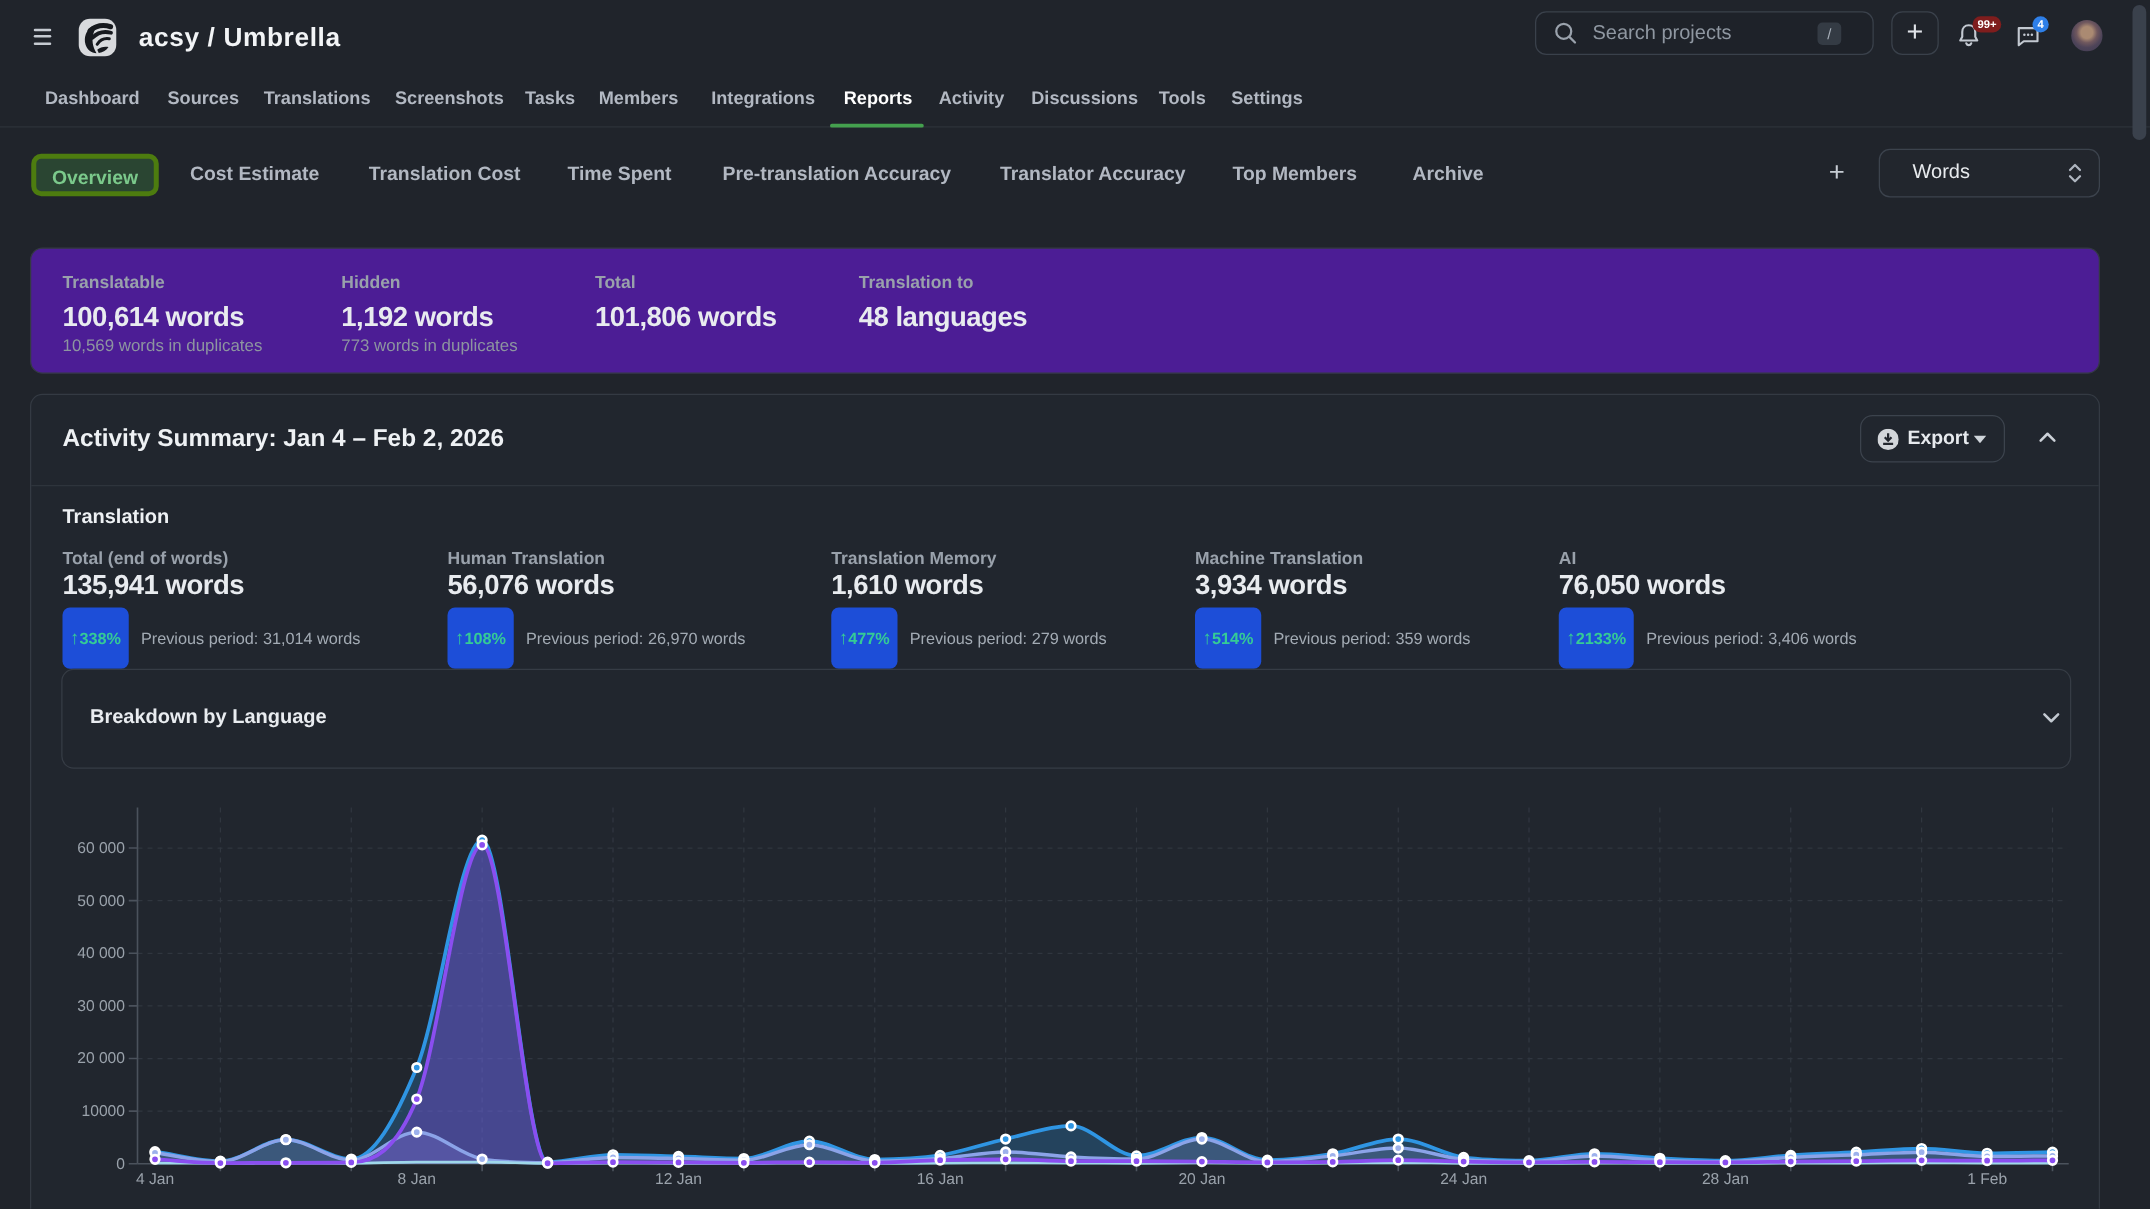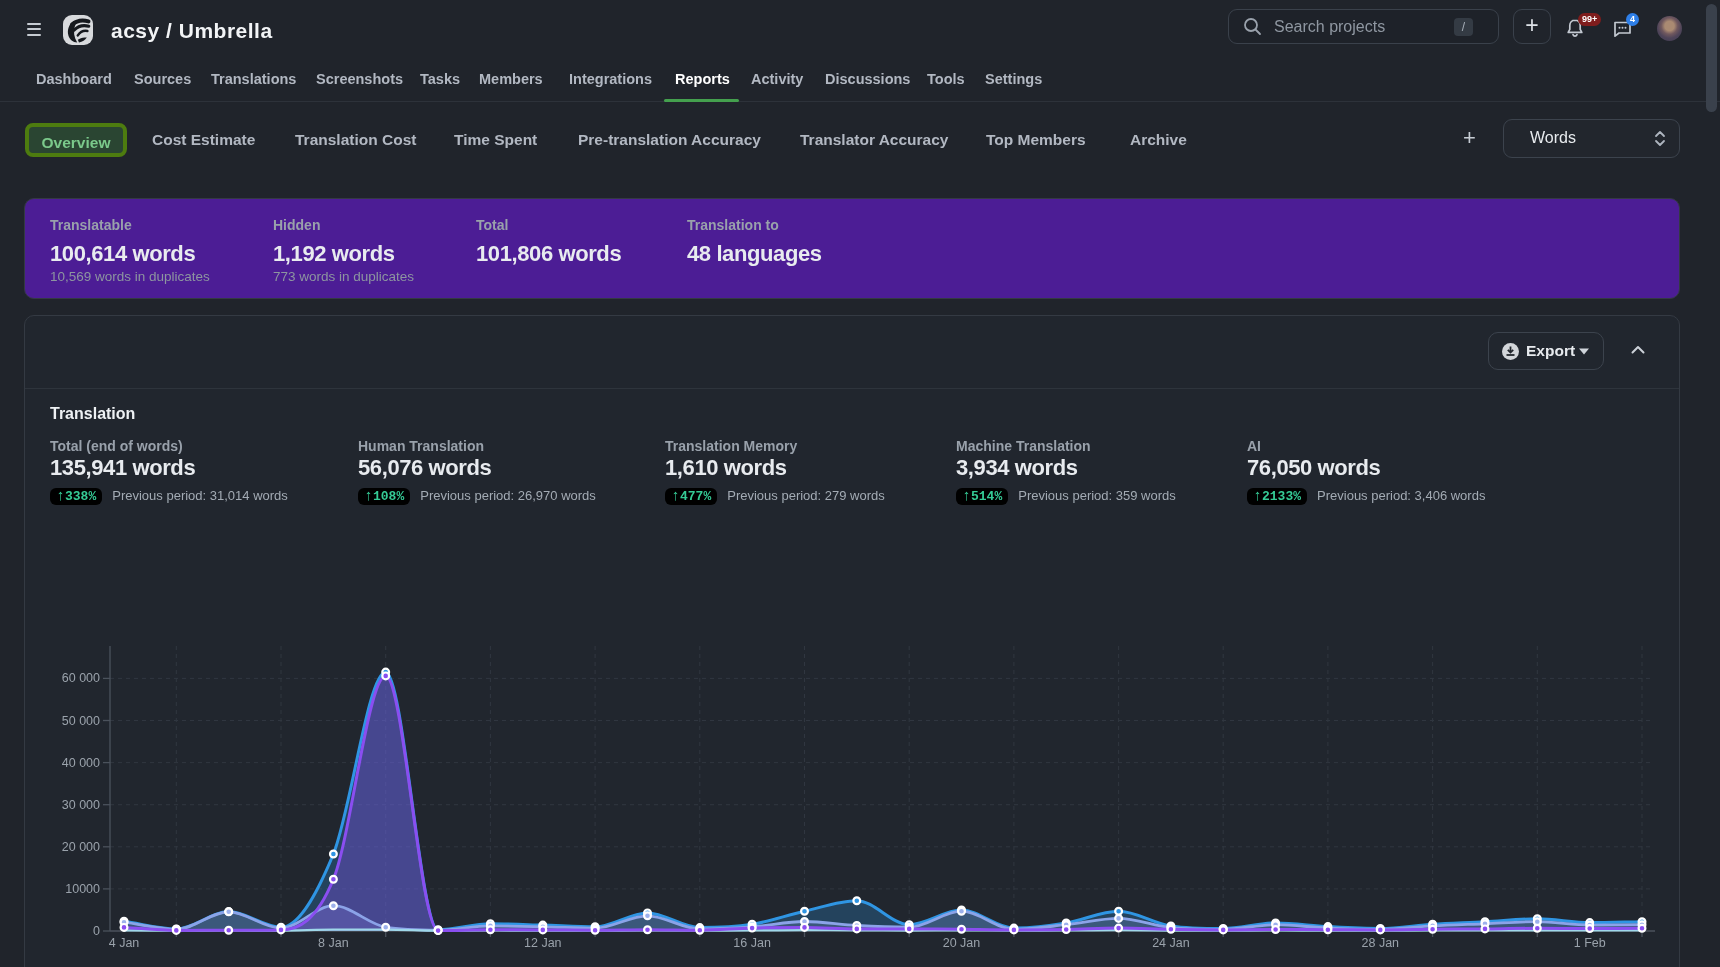--- a/index.html
+++ b/index.html
@@ -2,21 +2,21 @@
 <html><head><meta charset="utf-8">
 <style>
 * { margin:0; padding:0; box-sizing:border-box; }
 html,body { width:1720px; height:967px; background:#20242b; font-family:"Liberation Sans", sans-serif; overflow:hidden; position:relative; }
 .abs { position:absolute; }
 .navitem { position:absolute; top:71px; font-size:14.5px; font-weight:700; color:#b2b8c2; }
 .subtab { position:absolute; top:131px; font-size:15.5px; font-weight:700; color:#b2b8c2; }
 .statlabel { font-size:14px; font-weight:700; color:#99a1ab; }
 .statvalue { font-size:22px; font-weight:700; letter-spacing:-0.4px; color:#e8ebef; }
 .statsub { font-size:13.5px; color:#8d95a0; }
-.pill { display:inline-block; background:#000000; color:#35cb96; font-size:13px; font-weight:700; border-radius:6px; padding:0 6px;font-family:Liberation Mono, monospace; }
+.pill { display:inline-block; background:#1d4ed8; color:#35cb96; font-size:13px; font-weight:700; border-radius:6px; padding:16px 6px; }
 .ar { font-size:15px; font-weight:400; }
 .prev { font-size:13px; color:#a3abb4; }
 </style></head>
 <body>
 
 <div class="abs" style="left:27px;top:23px;width:14px;">
   <div style="height:2px;background:#c6cbd2;border-radius:1px;margin-bottom:3.4px;"></div>
   <div style="height:2px;background:#c6cbd2;border-radius:1px;margin-bottom:3.4px;"></div>
   <div style="height:2px;background:#c6cbd2;border-radius:1px;"></div>
 </div>
@@ -97,20 +97,21 @@
   <div class="abs statlabel" style="left:248px;top:18px;">Hidden</div>
   <div class="abs statvalue" style="left:248px;top:42px;">1,192 words</div>
   <div class="abs statsub" style="left:248px;top:70px;">773 words in duplicates</div>
   <div class="abs statlabel" style="left:451px;top:18px;">Total</div>
   <div class="abs statvalue" style="left:451px;top:42px;">101,806 words</div>
   <div class="abs statlabel" style="left:662px;top:18px;">Translation to</div>
   <div class="abs statvalue" style="left:662px;top:42px;">48 languages</div>
 </div>
 
 <div class="abs" style="left:24px;top:315px;width:1656px;height:700px;border:1px solid #343a43;border-radius:10px;background:#21262e;">
+  <div class="abs" style="left:25px;top:24px;font-size:19.5px;font-weight:700;color:#eef1f4;">Activity Summary: Jan 4 – Feb 2, 2026</div>
   <div class="abs" style="left:1463px;top:16px;width:116px;height:38px;border:1px solid #3c434d;border-radius:10px;"></div>
   <svg class="abs" style="left:1477px;top:27px;" width="17" height="17" viewBox="0 0 17 17">
       <circle cx="8.5" cy="8.5" r="8.5" fill="#d3d6da"></circle>
       <path d="M8.5,3.5 L8.5,9" stroke="#22262d" stroke-width="1.8"></path>
       <path d="M5.8,6.8 L8.5,9.5 L11.2,6.8" fill="none" stroke="#22262d" stroke-width="1.8"></path>
       <path d="M4.5,12 L12.5,12" stroke="#22262d" stroke-width="1.8"></path>
     </svg>
   <div class="abs" style="left:1501px;top:26px;font-size:15.5px;font-weight:700;color:#e7eaee;">Export</div>
   <svg class="abs" style="left:1554px;top:32px;" width="10" height="7" viewBox="0 0 10 7">
       <path d="M0,0.5 L10,0.5 L5,6.5 Z" fill="#cfd4da"></path>
@@ -134,20 +135,26 @@
   <div class="abs" style="left:640px;top:170px;"><span class="pill"><span class="ar">↑</span>477%</span><span class="prev" style="margin-left:10px;">Previous period: 279 words</span></div>
 
   <div class="abs statlabel" style="left:931px;top:122px;font-size:14px;">Machine Translation</div>
   <div class="abs statvalue" style="left:931px;top:139px;font-size:22px;letter-spacing:-0.4px;">3,934 words</div>
   <div class="abs" style="left:931px;top:170px;"><span class="pill"><span class="ar">↑</span>514%</span><span class="prev" style="margin-left:10px;">Previous period: 359 words</span></div>
 
   <div class="abs statlabel" style="left:1222px;top:122px;font-size:14px;">AI</div>
   <div class="abs statvalue" style="left:1222px;top:139px;font-size:22px;letter-spacing:-0.4px;">76,050 words</div>
   <div class="abs" style="left:1222px;top:170px;"><span class="pill"><span class="ar">↑</span>2133%</span><span class="prev" style="margin-left:10px;">Previous period: 3,406 words</span></div>
 
+  <div class="abs" style="left:24px;top:219px;width:1608px;height:80px;border:1px solid #363c45;border-radius:10px;">
+    <div class="abs" style="left:22px;top:29px;font-size:16px;font-weight:700;color:#e9ecf0;">Breakdown by Language</div>
+    <svg class="abs" style="left:1584px;top:34px;" width="14" height="9" viewBox="0 0 14 9">
+        <path d="M1.5,1.5 L7,7 L12.5,1.5" fill="none" stroke="#c3c9d1" stroke-width="2" stroke-linecap="round" stroke-linejoin="round"></path>
+      </svg>
+  </div>
 </div>
 
 <div class="abs" style="left:0;top:630px;">
 <svg id="chart" width="1720" height="337" viewBox="0 630 1720 337">
 <g stroke="#3a414b" stroke-width="1" stroke-dasharray="4 4" opacity="0.62">
 <line x1="110" y1="888.9" x2="1652" y2="888.9"></line>
         <line x1="110" y1="846.8" x2="1652" y2="846.8"></line>
         <line x1="110" y1="804.7" x2="1652" y2="804.7"></line>
         <line x1="110" y1="762.6" x2="1652" y2="762.6"></line>
         <line x1="110" y1="720.5" x2="1652" y2="720.5"></line>

